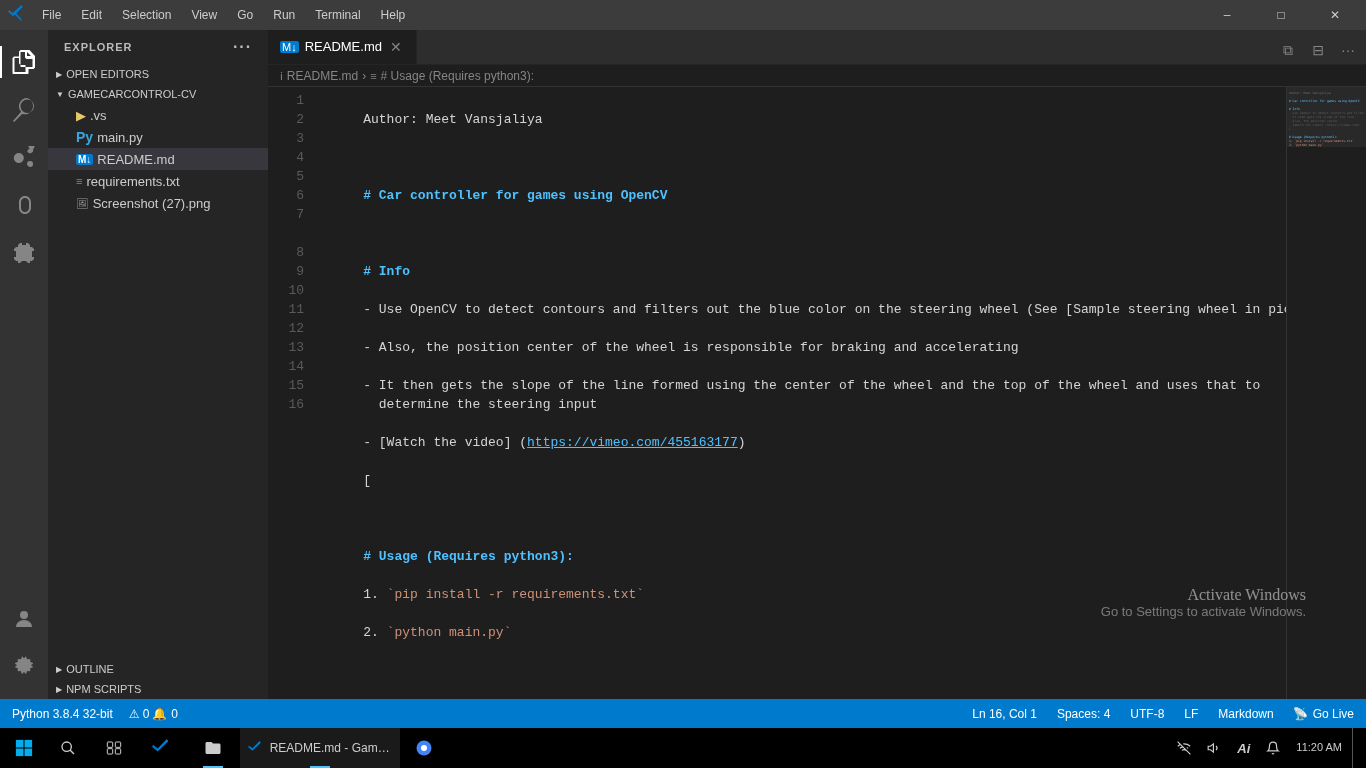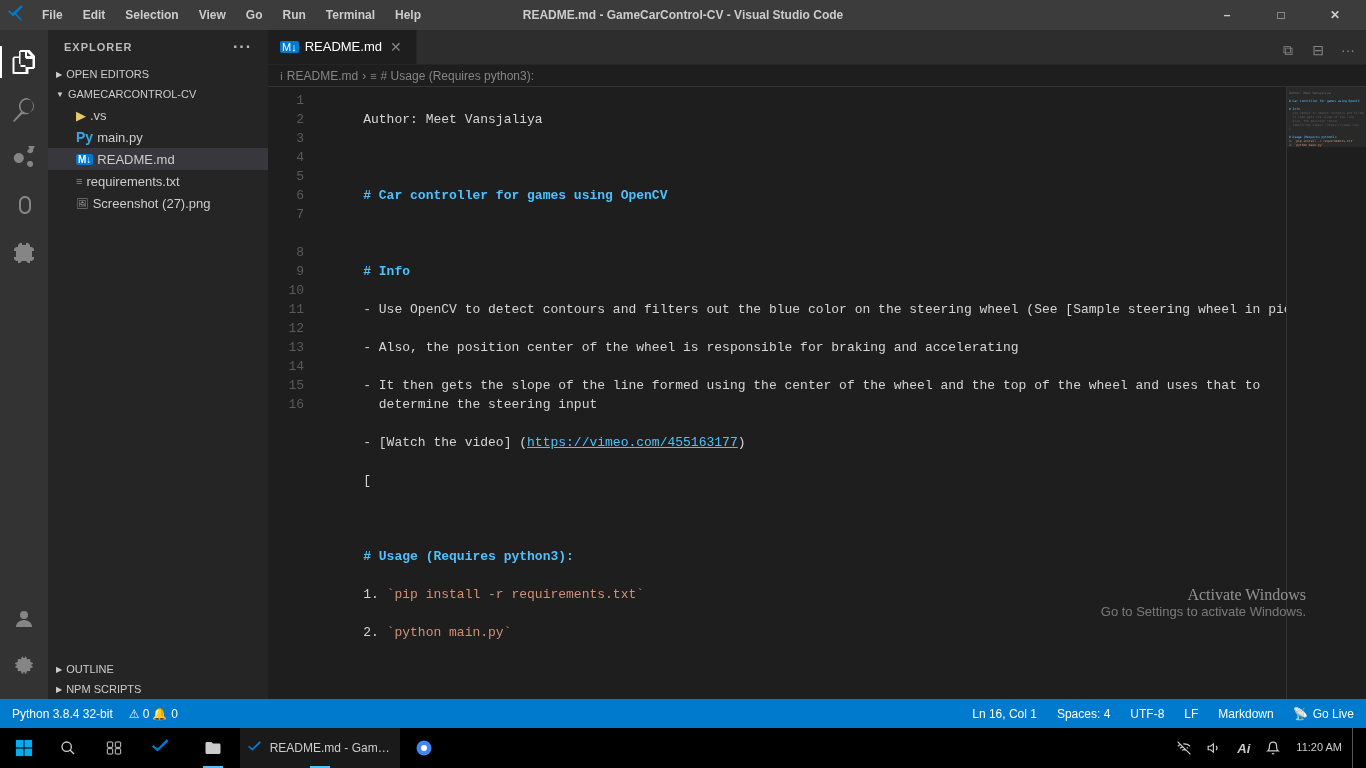--- a/index.html
+++ b/index.html
@@ -7,21 +7,20 @@
 
     
     .title-bar {
       height: 30px;
       background: #3c3c3c;
       display: flex;
       align-items: center;
       justify-content: space-between;
       padding: 0 8px;
       flex-shrink: 0;
-      font-weight: bold;
     }
     .title-bar-left {
       display: flex;
       align-items: center;
       gap: 8px;
     }
     .title-bar-menu {
       display: flex;
       gap: 4px;
     }
@@ -388,21 +387,20 @@
       <span>File</span>
       <span>Edit</span>
       <span>Selection</span>
       <span>View</span>
       <span>Go</span>
       <span>Run</span>
       <span>Terminal</span>
       <span>Help</span>
     </div>
   </div>
-  <div class="title-bar-center">README.md - GameCarControl-CV - Visual Studio Code</div>
   <div class="title-bar-right">
     <div class="title-btn">–</div>
     <div class="title-btn">□</div>
     <div class="title-btn close">✕</div>
   </div>
 </div>
 
 <div class="main-layout">
 
   <div class="activity-bar">

